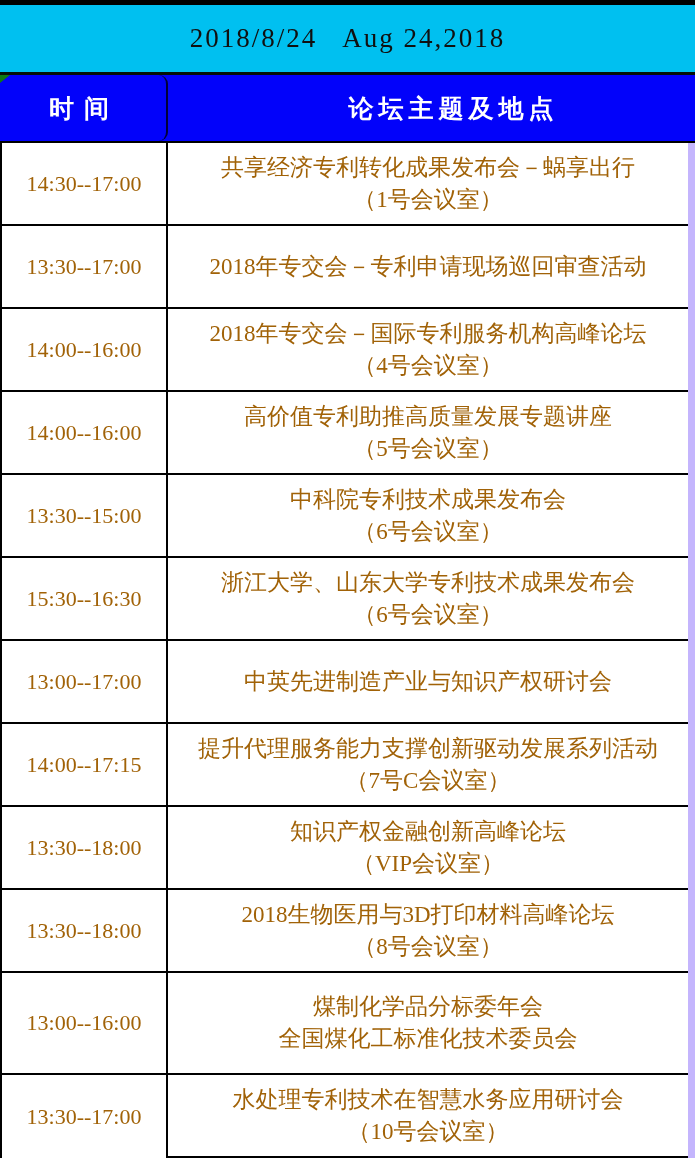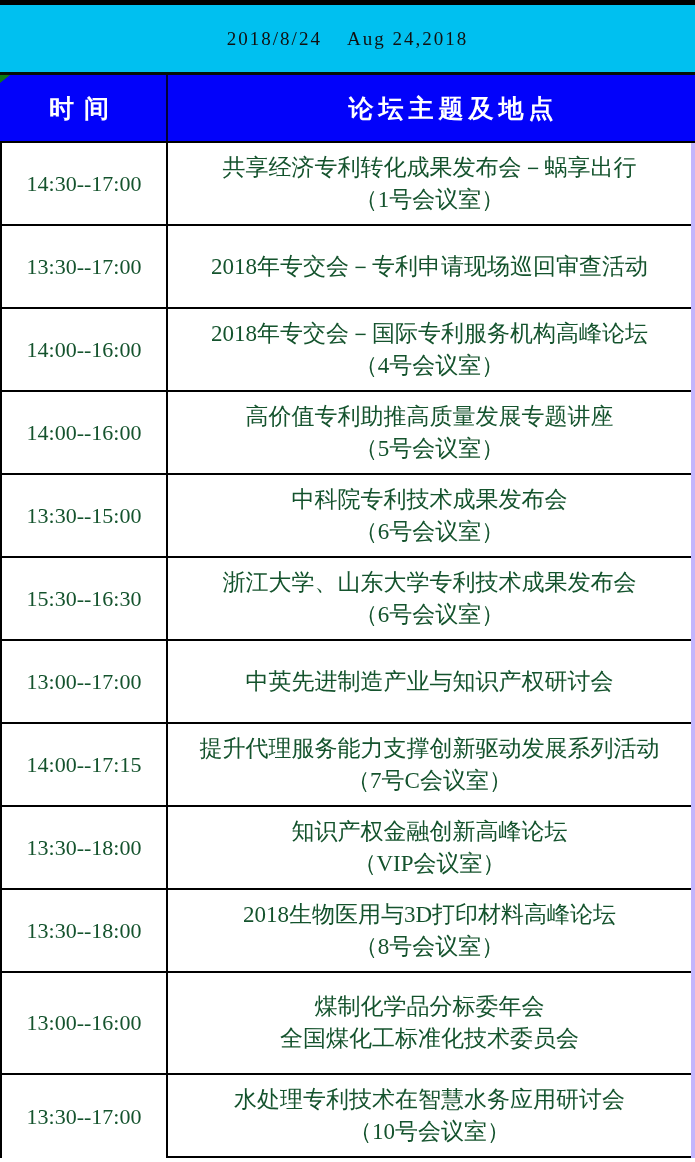--- a/index.html
+++ b/index.html
@@ -24,21 +24,21 @@
   
   .date-band {
     height: 67px;
     background: #00C0F0;
     border-bottom: 3px solid #061006;
     display: flex;
     align-items: center;
     justify-content: center;
     gap: 25px;
     color: #101010;
-    font-size: 19px;
+    font-size: 27px;
     letter-spacing: 2px;
     text-align: right;
   }
 
   
   .table-header {
     position: relative;
     height: 66px;
     background: #0202FA;
     border-bottom: 2px solid #000000;
@@ -49,20 +49,21 @@
   }
   .table-header .h-time {
     width: 168px;
     border-right: 2px solid #00003a;
     display: flex;
     align-items: center;
     justify-content: center;
     letter-spacing: 10px;
     padding-left: 2px;
     box-sizing: border-box;
+    border-radius: 9px;
   }
   .table-header .h-topic {
     flex: 1;
     display: flex;
     align-items: center;
     justify-content: center;
     letter-spacing: 5px;
     margin-left: 44px;
   }
   .corner-triangle {
@@ -71,22 +72,22 @@
     left: 0;
     width: 0;
     height: 0;
     border-top: 8px solid #0E7A12;
     border-right: 10px solid transparent;
   }
 
   
   .rows {
     border-left: 2px solid #000000;
-    border-right: 4px solid #c4b5fd;
-    color: #14532d;
+    border-right: 7px solid #c4b5fd;
+    color: #a16207;
   }
   .row {
     display: flex;
     height: 83px;
     box-sizing: border-box;
     border-bottom: 2px solid #000000;
     background: #ffffff;
   }
   .row.tall { height: 102px; }
   .row:last-child { border-bottom: none; }

